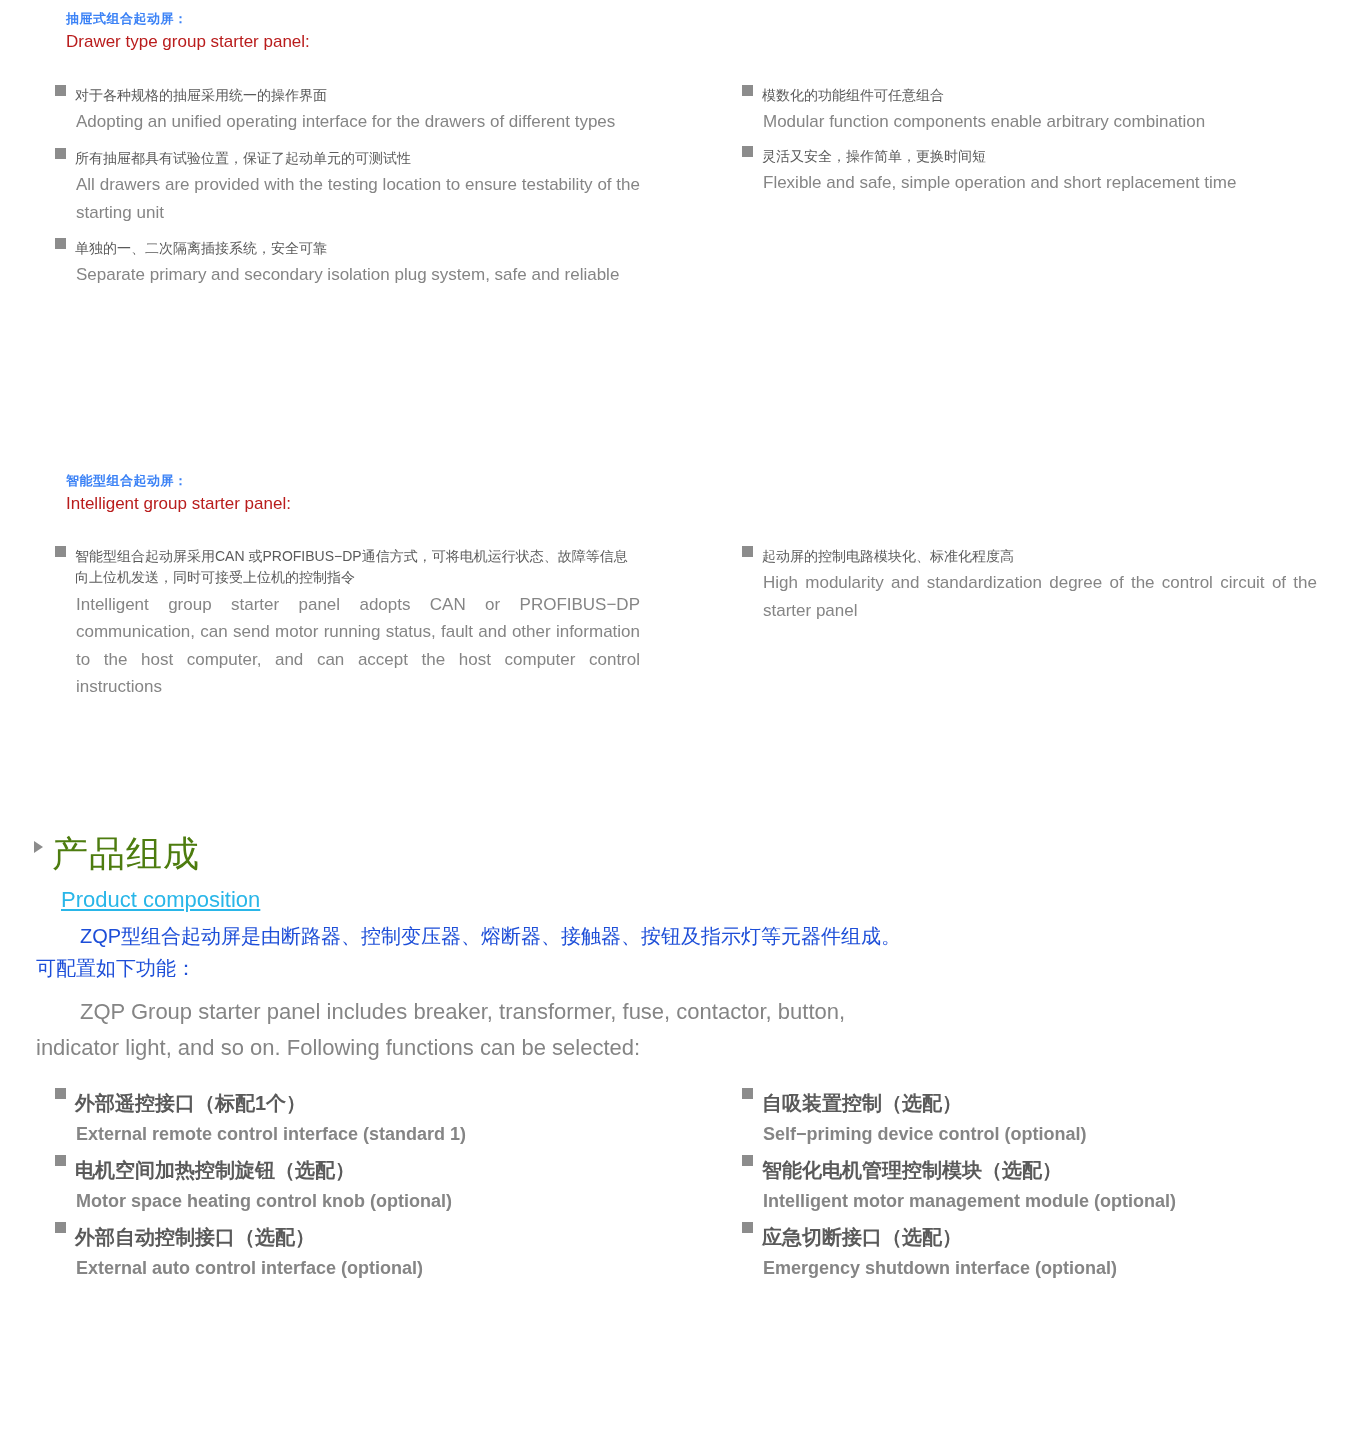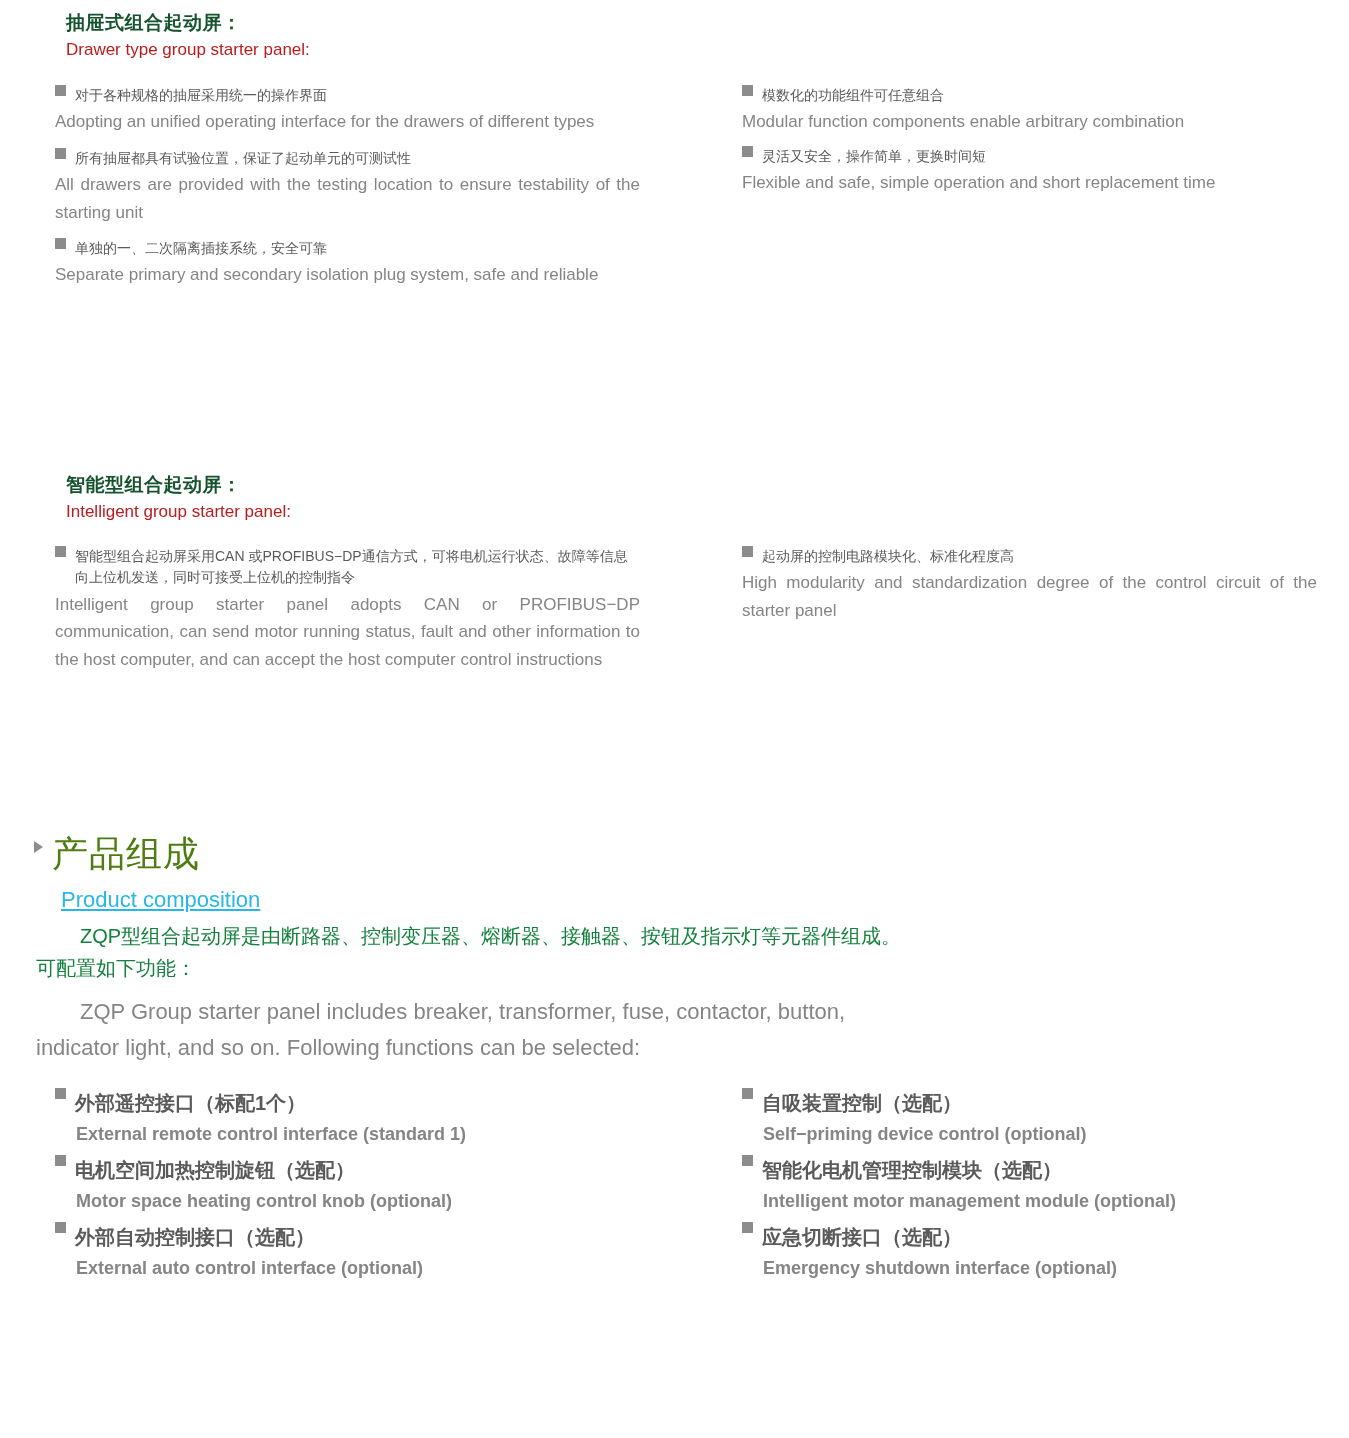--- a/index.html
+++ b/index.html
@@ -16,23 +16,23 @@
     overflow: hidden;
   }
   .page {
     position: relative;
     width: 1349px;
     height: 1438px;
     padding: 0;
   }
 
   .sec-title-cn {
-    font-size: 19px;
+    font-size: 13px;
     font-weight: bold;
-    color: #14532d;
+    color: #3b82f6;
     letter-spacing: 0.5px;
   }
   .sec-title-en {
     font-size: 17px;
     color: #b91c1c;
     margin-top: 4px;
   }
 
   .bullet-sq {
     display: inline-block;
@@ -103,21 +103,21 @@
   }
 
   #prod-para {
     position: absolute;
     left: 36px;
     top: 920px;
     width: 880px;
   }
   .para-cn {
     font-size: 20px;
-    color: #15803d;
+    color: #1d4ed8;
     line-height: 1.62;
     text-indent: 44px;
   }
   .para-en {
     font-size: 22px;
     color: #858585;
     line-height: 1.65;
     text-indent: 44px;
     margin-top: 9px;
   }
@@ -134,21 +134,21 @@
   .prod-item-en {
     font-size: 18px;
     color: #858585;
     line-height: 1.5;
     margin-top: 3px;
     margin-left: 21px;
   }
 
   .row-flex { display: flex; align-items: flex-start; }
   .row-flex .txt { flex: 1 1 auto; }
-  .indent-en { }
+  .indent-en { margin-left: 21px; }
 </style>
 </head>
 <body>
 
 <div class="page">
 
   <div id="block1-head">
     <div class="sec-title-cn">抽屉式组合起动屏：</div>
     <div class="sec-title-en">Drawer type group starter panel:</div>
   </div>

